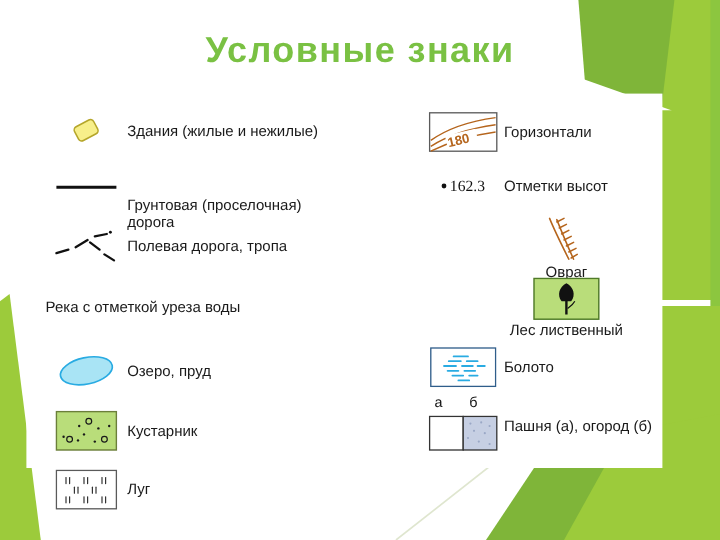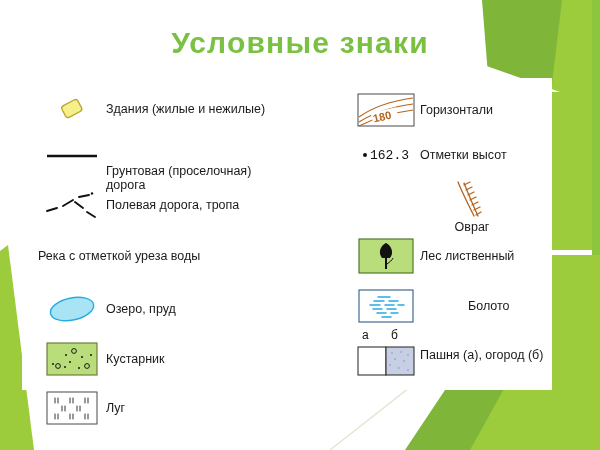--- a/index.html
+++ b/index.html
@@ -113,28 +113,28 @@
   #r-river  { height: 56px; }
   #r-lake   { height: 50px; }
   #r-bush   { height: 50px; }
   #r-meadow { height: 48px; }
 
   
   #r-contour { height: 44px; }
   #r-height  { height: 46px; }
   #r-ravine  { height: 52px; flex-direction: column; }
   #r-cliff   { height: 48px; }
-  #r-forest  { height: 52px; }
-  #r-swamp   { height: 48px; gap: 48px; }
+  #r-forest  { height: 52px; flex-direction: column; }
+  #r-swamp   { height: 48px; }
   #r-plow    { height: 50px; }
 
   .height-mark {
     font-size: 13px;
     color: #111;
-    font-family: Liberation Mono, monospace;
+    font-family: Liberation Serif, serif;
     white-space: nowrap;
   }
   .ab-label {
     position: absolute;
     font-size: 12px;
     color: #111;
     font-family: "Liberation Sans", sans-serif;
   }
 </style>
 </head>

